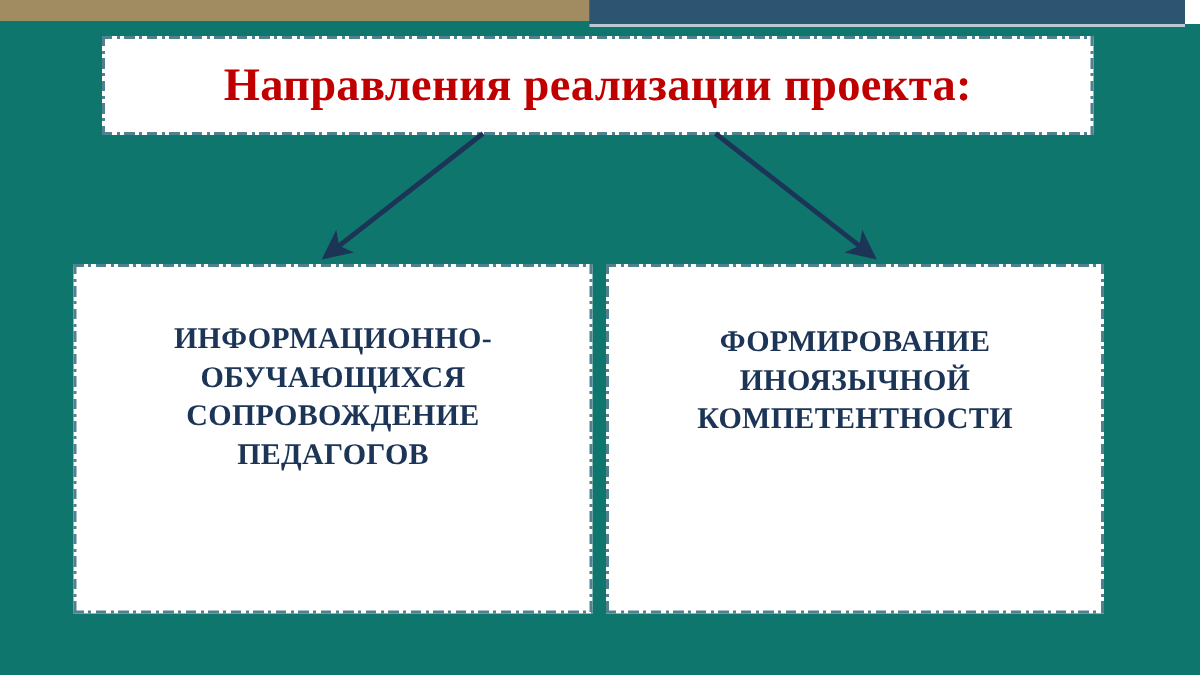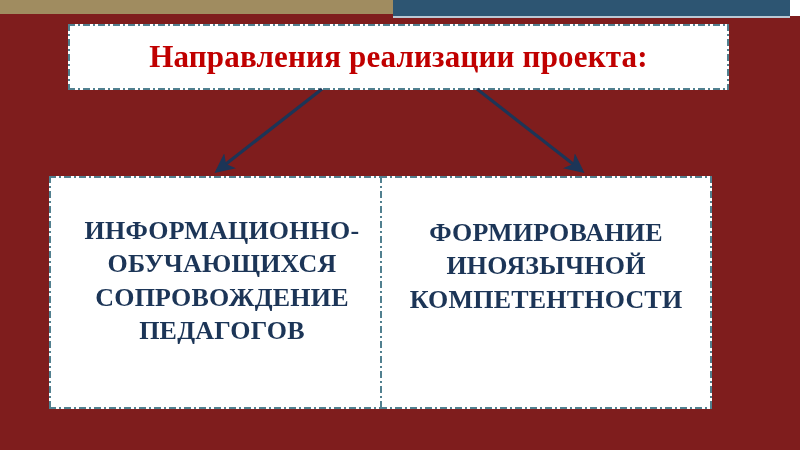--- a/index.html
+++ b/index.html
@@ -4,21 +4,21 @@
 <style>
   html, body {
     margin: 0;
     padding: 0;
     background: #ffffff;
   }
   #slide {
     position: relative;
     width: 800px;
     height: 450px;
-    background: #7f1d1d;
+    background: #0f766e;
     overflow: hidden;
     font-family: "Liberation Serif", "DejaVu Serif", serif;
   }
 
   
   .topbar {
     position: absolute;
     top: 0;
     height: 14px;
   }
@@ -89,33 +89,33 @@
     white-space: nowrap;
   }
 
   #left-box {
     left: 49px;
     top: 176px;
     width: 346px;
     height: 233px;
   }
   #right-box {
-    left: 380px;
+    left: 404px;
     top: 176px;
     width: 332px;
     height: 233px;
   }
   .branch-text {
     position: absolute;
     left: 8px;
     right: 8px;
     top: 38px;
     text-align: center;
     color: #1c3557;
-    font-size: 26px;
+    font-size: 20px;
     font-weight: bold;
     line-height: 1.28;
     letter-spacing: 0.2px;
   }
   #right-box .branch-text {
     top: 40px;
   }
 
   
   #arrows {

